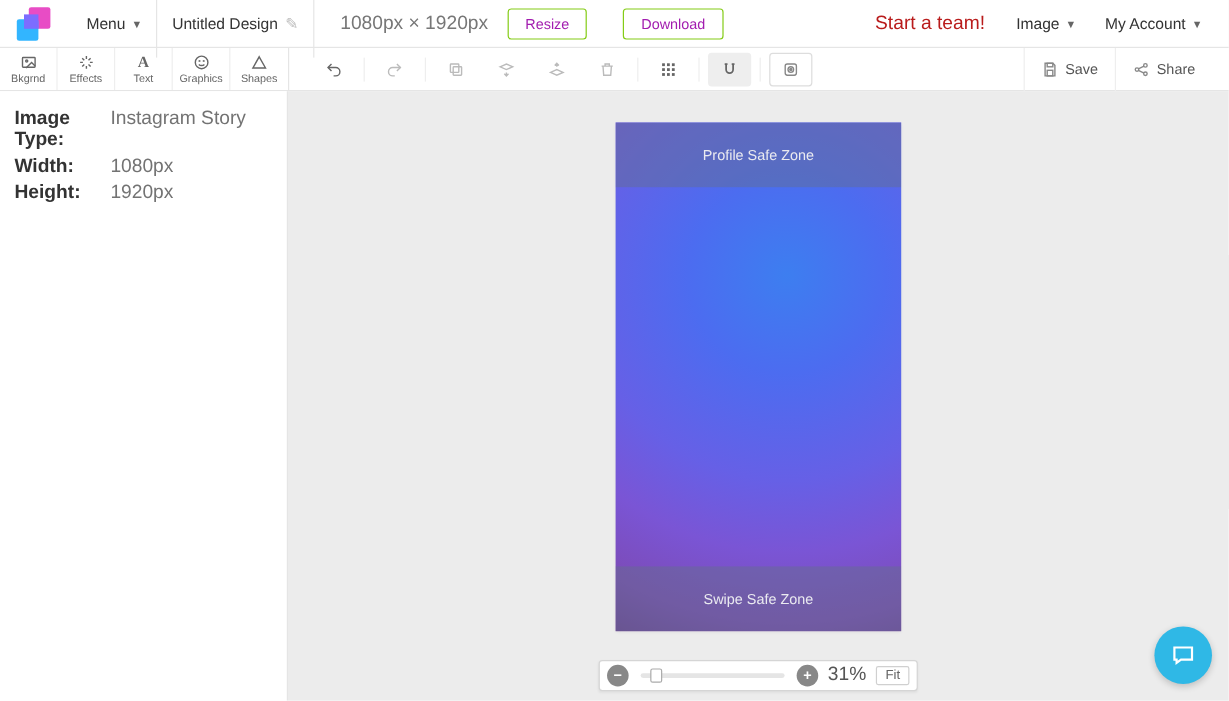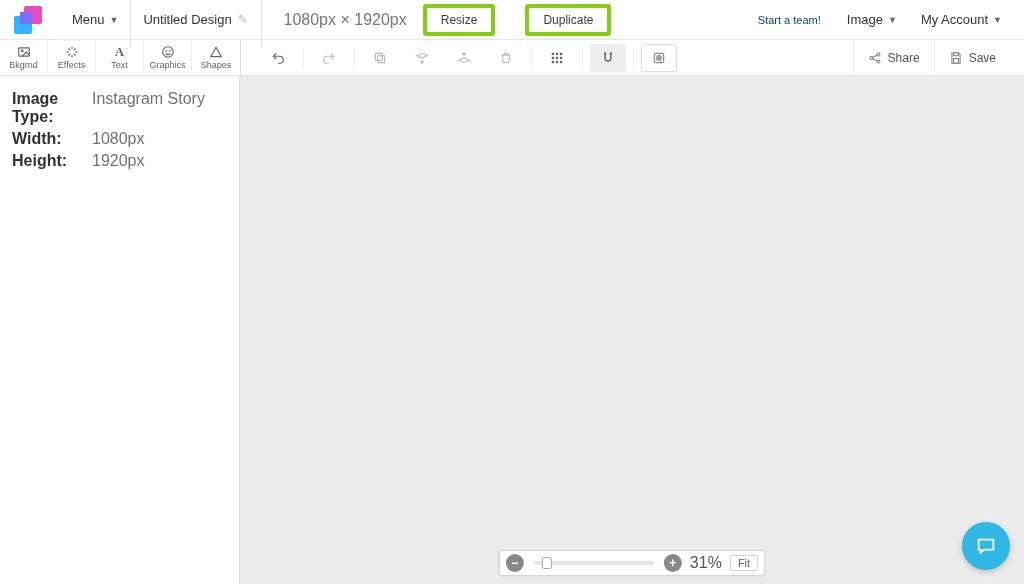--- a/index.html
+++ b/index.html
@@ -8,24 +8,24 @@
     
     .header { display: flex; align-items: center; height: 40px; border-bottom: 1px solid #e5e5e5; padding: 0 10px; }
     .logo { width: 28px; height: 28px; margin-left: 4px; margin-right: 18px; position: relative; }
     .logo .sq1 { position: absolute; width: 18px; height: 18px; top: 0; right: 0; background: #e84cc5; border-radius: 2px; }
     .logo .sq2 { position: absolute; width: 18px; height: 18px; bottom: 0; left: 0; background: #32b5ff; border-radius: 2px; }
     .logo .sq3 { position: absolute; width: 12px; height: 12px; top: 6px; left: 6px; background: #7c6dff; }
     .hdr-item { display: inline-flex; align-items: center; padding: 0 12px; height: 56px; cursor: pointer; }
     .hdr-item.sep { border-left: 1px solid #e5e5e5; }
     .caret { margin-left: 5px; font-size: 9px; color: #666; }
     .edit-pencil { color: #bbb; margin-left: 6px; }
-    .btn { border: 4px solid #84cc16; border-radius: 3px; padding: 5px 14px; font-size: 12px; color: #404040; background: #fff; cursor: pointer; margin-left: 6px; }
+    .btn { border: 1px solid #84cc16; border-radius: 3px; padding: 5px 14px; font-size: 12px; color: #a21caf; background: #fff; cursor: pointer; margin-left: 6px; }
     .dims-text { color: #777; font-size: 16px; padding: 0 10px; }
     .spacer { flex: 1; }
-    .start-team { color: #0c4a6e; font-size: 11px; padding: 0 14px; cursor: pointer; }
+    .start-team { color: #b91c1c; font-size: 16px; padding: 0 14px; cursor: pointer; }
 
     
     .toolbar { display: flex; align-items: stretch; height: 36px; background: #fff; border-bottom: 1px solid #e5e5e5; }
     .left-tools { display: flex; border-right: 1px solid #e5e5e5; }
     .tool-tab { width: 48px; display: flex; flex-direction: column; align-items: center; justify-content: center; border-right: 1px solid #eee; cursor: pointer; }
     .tool-tab:last-child { border-right: none; }
     .tool-tab .ico { color: #666; font-size: 13px; height: 14px; line-height: 14px; }
     .tool-tab .lbl { font-size: 9px; color: #666; margin-top: 1px; }
 
     .mid-tools { display: flex; align-items: center; padding-left: 16px; }
@@ -83,21 +83,21 @@
   <div class="hdr-item sep">
     <span>Untitled Design</span>
     <span class="edit-pencil">✎</span>
   </div>
 
   <div class="hdr-item sep">
     <span class="dims-text">1080px × 1920px</span>
     <button class="btn">Resize</button>
   </div>
 
-  <button class="btn" style="margin-left:18px">Duplicate</button>
+  <button class="btn" style="margin-left:18px">Download</button>
 
   <div class="spacer"></div>
 
   <span class="start-team">Start a team!</span>
   <div class="hdr-item">
     <span>Image</span>
     <span class="caret">▼</span>
   </div>
   <div class="hdr-item">
     <span>My Account</span>
@@ -216,37 +216,37 @@
           <circle cx="12" cy="12" r="4"></circle>
           <circle cx="12" cy="12" r="1.5" fill="#888"></circle>
         </svg>
     </span>
   </div>
 
   <div class="right-tools">
     <div class="rbtn">
       <span class="ico">
         <svg class="ico-svg" viewBox="0 0 24 24" fill="none" stroke="#888" stroke-width="2">
+            <path d="M5 3h11l3 3v15H5z"></path>
+            <rect x="8" y="3" width="8" height="5"></rect>
+            <rect x="8" y="13" width="8" height="8"></rect>
+          </svg>
+      </span>
+      <span>Save</span>
+    </div>
+    <div class="rbtn">
+      <span class="ico">
+        <svg class="ico-svg" viewBox="0 0 24 24" fill="none" stroke="#888" stroke-width="2">
             <circle cx="6" cy="12" r="2.5"></circle>
             <circle cx="18" cy="6" r="2.5"></circle>
             <circle cx="18" cy="18" r="2.5"></circle>
             <path d="M8 11l8-4M8 13l8 4"></path>
           </svg>
       </span>
       <span>Share</span>
-    </div>
-    <div class="rbtn">
-      <span class="ico">
-        <svg class="ico-svg" viewBox="0 0 24 24" fill="none" stroke="#888" stroke-width="2">
-            <path d="M5 3h11l3 3v15H5z"></path>
-            <rect x="8" y="3" width="8" height="5"></rect>
-            <rect x="8" y="13" width="8" height="8"></rect>
-          </svg>
-      </span>
-      <span>Save</span>
     </div>
   </div>
 </div>
 
 <div class="body">
   <div class="sidebar">
     <div class="prop-row">
       <span class="prop-label">Image Type:</span>
       <span class="prop-val">Instagram Story</span>
     </div>
@@ -254,20 +254,28 @@
       <span class="prop-label">Width:</span>
       <span class="prop-val">1080px</span>
     </div>
     <div class="prop-row">
       <span class="prop-label">Height:</span>
       <span class="prop-val">1920px</span>
     </div>
   </div>
 
   <div class="canvas-wrap">
+    <div class="canvas">
+      <div class="safe top">
+        <span>Profile Safe Zone</span>
+      </div>
+      <div class="safe bottom">
+        <span>Swipe Safe Zone</span>
+      </div>
+    </div>
 
     <div class="zoom-bar">
       <span class="zoom-btn">−</span>
       <span class="slider">
           <span class="thumb"></span>
         </span>
       <span class="zoom-btn">+</span>
       <span class="zoom-val">31%</span>
       <span class="fit">Fit</span>
     </div>

